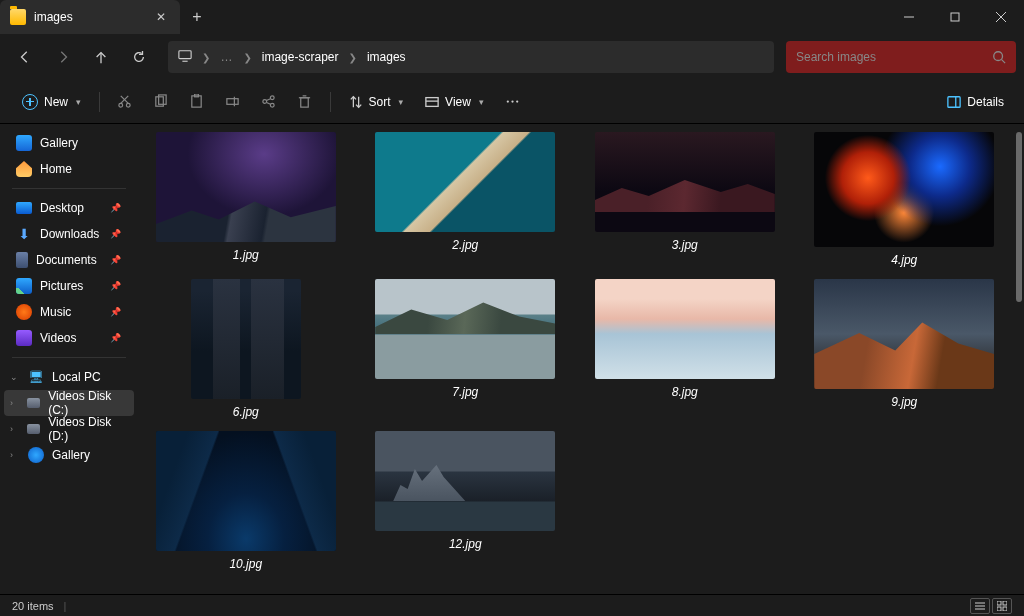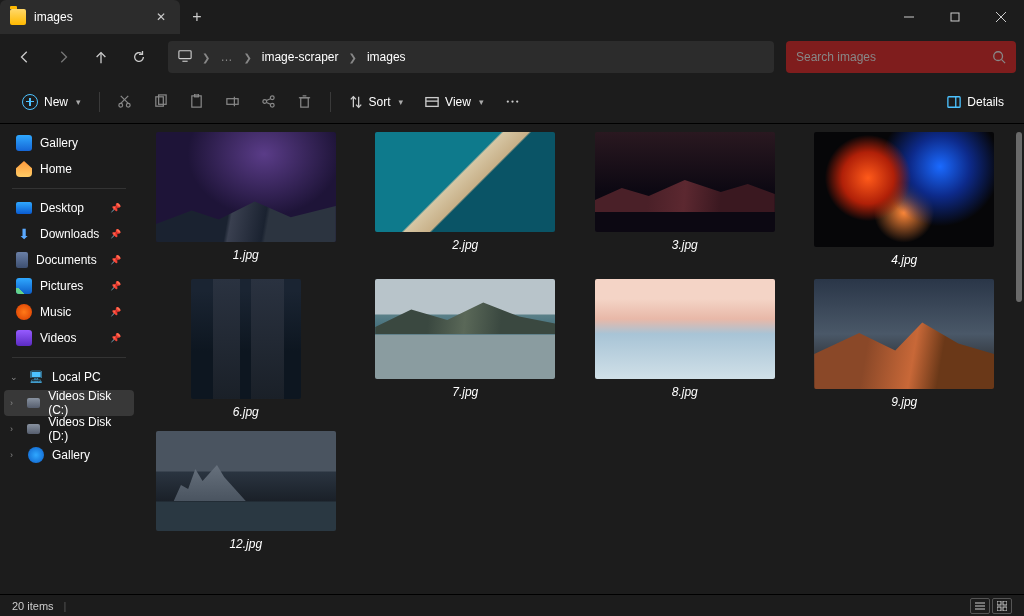--- a/index.html
+++ b/index.html
@@ -367,20 +367,24 @@
         </div>
       <div class="thumb-item">
           <div class="thumb img8"></div>
           <span class="thumb-label">8.jpg</span>
         </div>
       <div class="thumb-item">
           <div class="thumb img9"></div>
           <span class="thumb-label">9.jpg</span>
         </div>
       <div class="thumb-item">
+          <div class="thumb img10"></div>
+          <span class="thumb-label">10.jpg</span>
+        </div>
+      <div class="thumb-item">
           <div class="thumb img12"></div>
           <span class="thumb-label">12.jpg</span>
         </div>
     </div>
     <div class="sb-track">
         <div class="sb-thumb"></div>
       </div>
   </div>
 </div>
 

